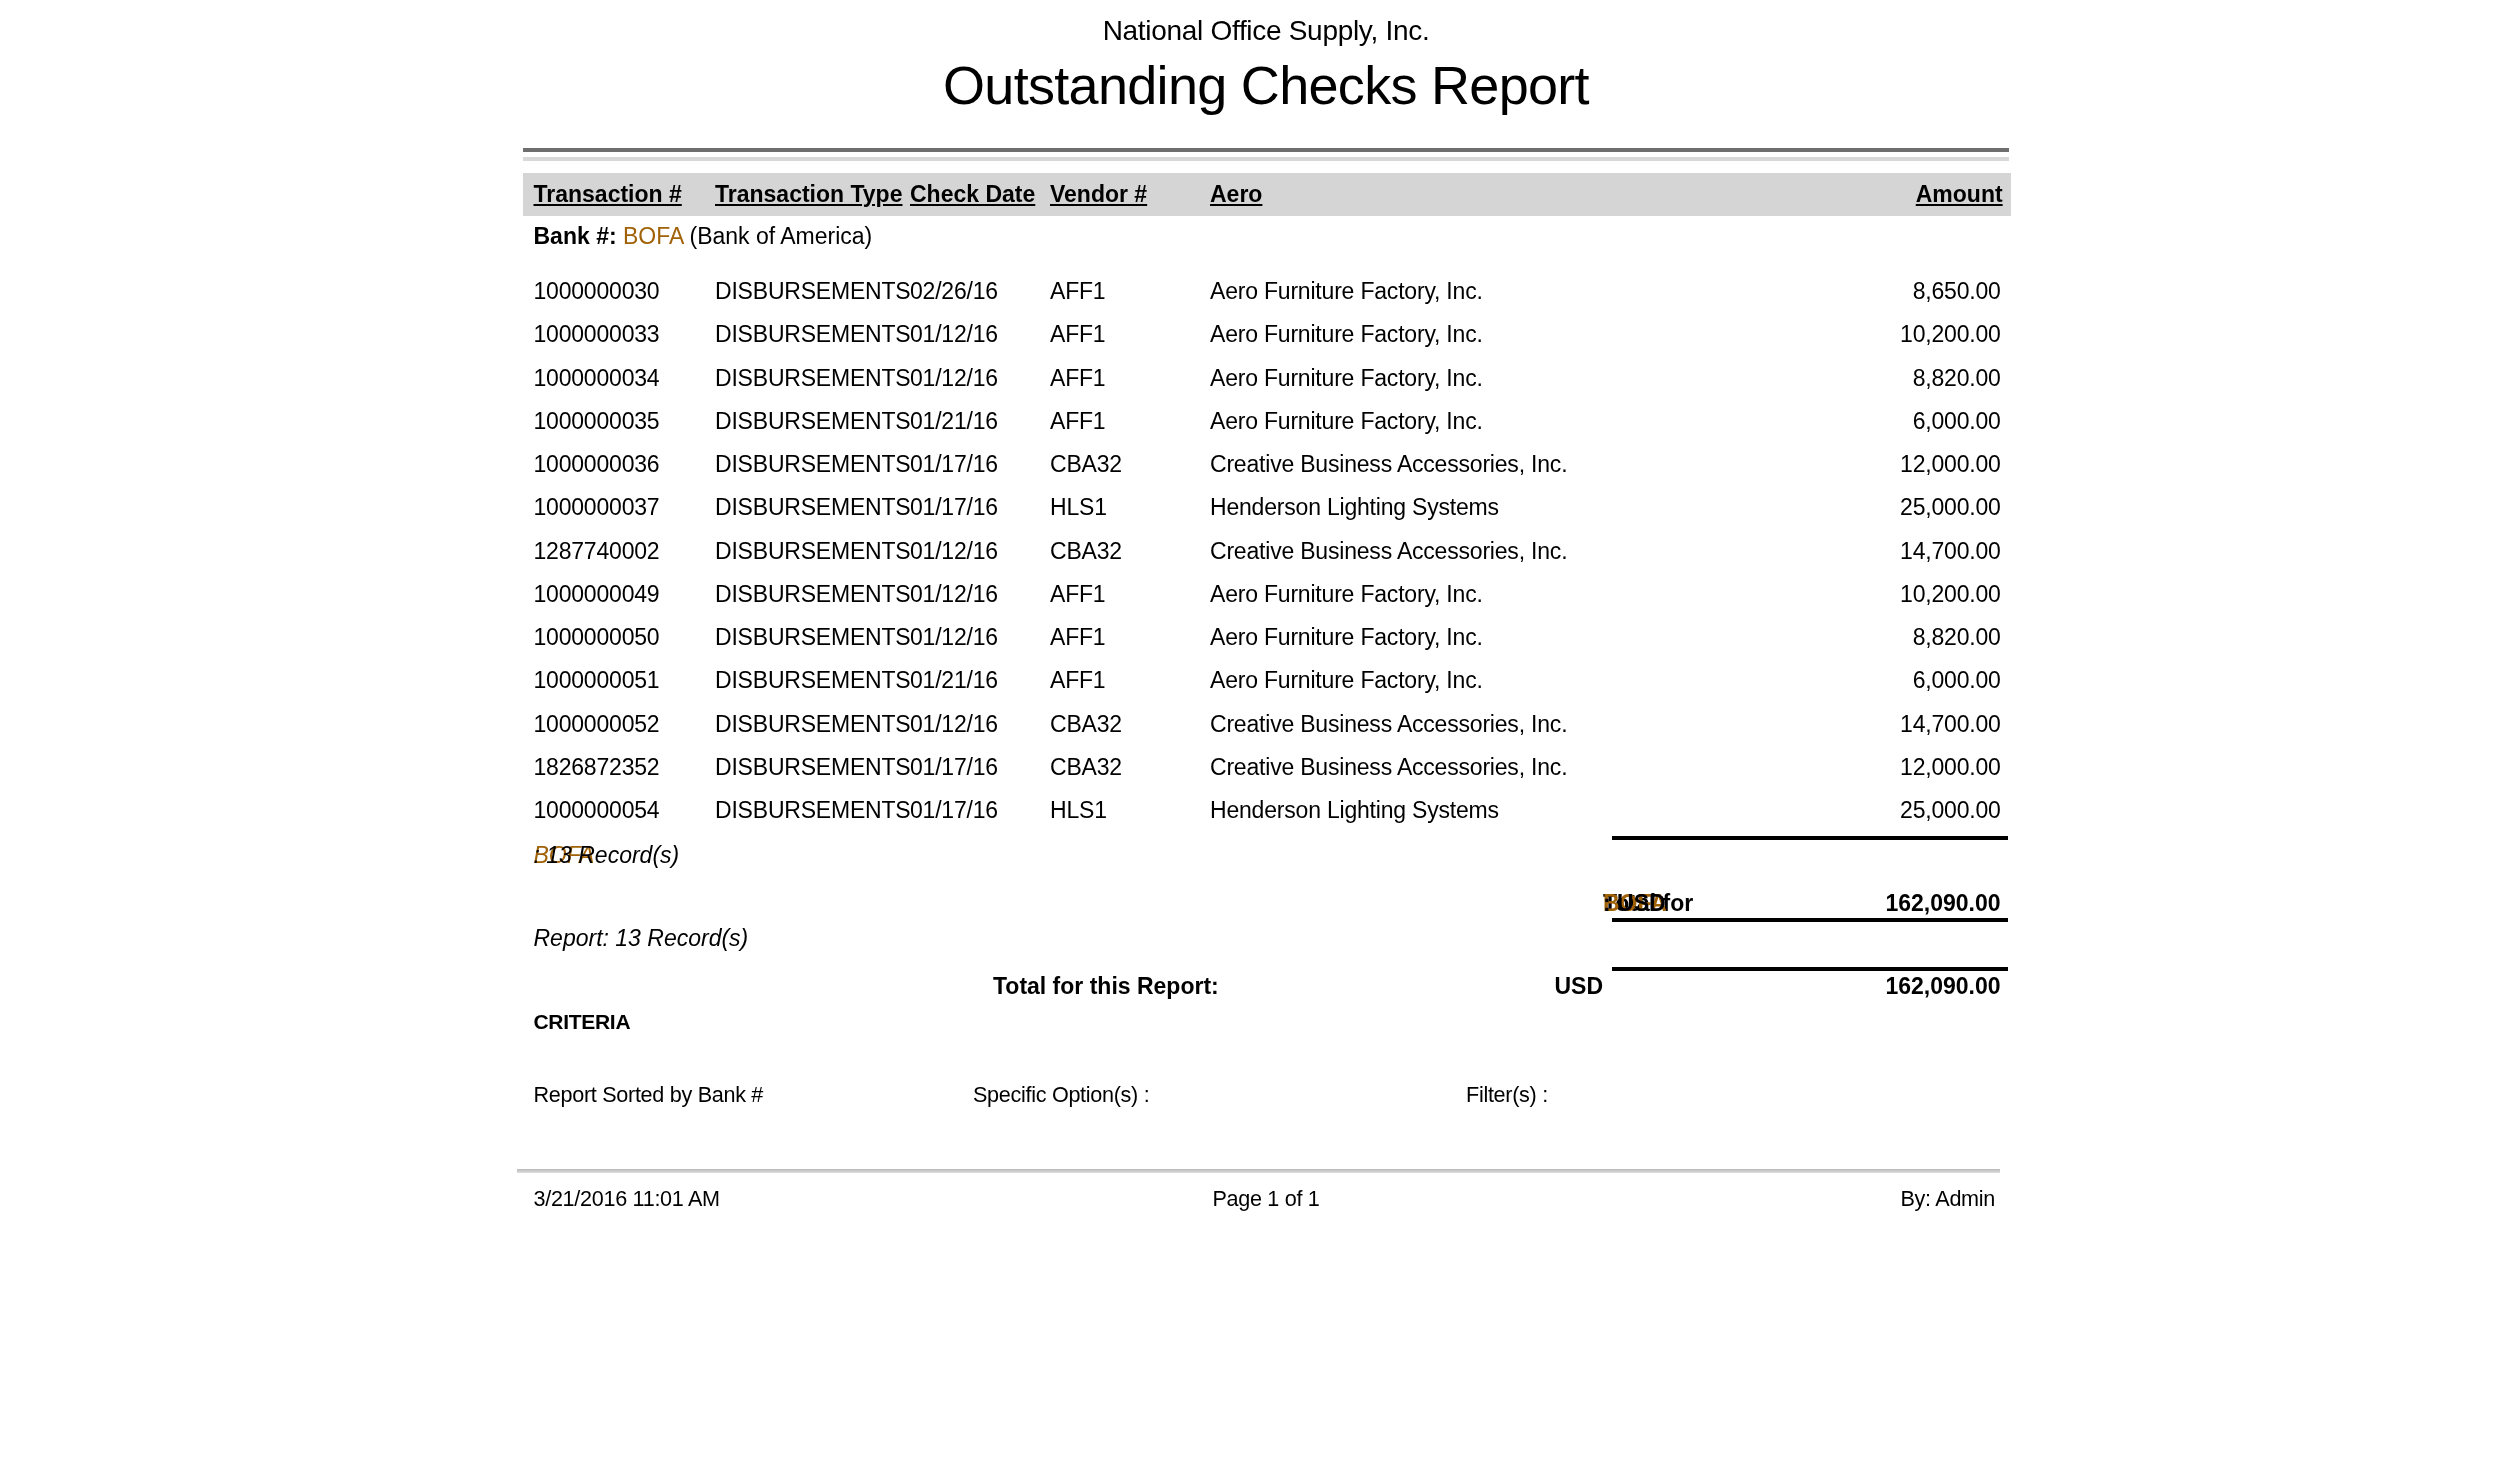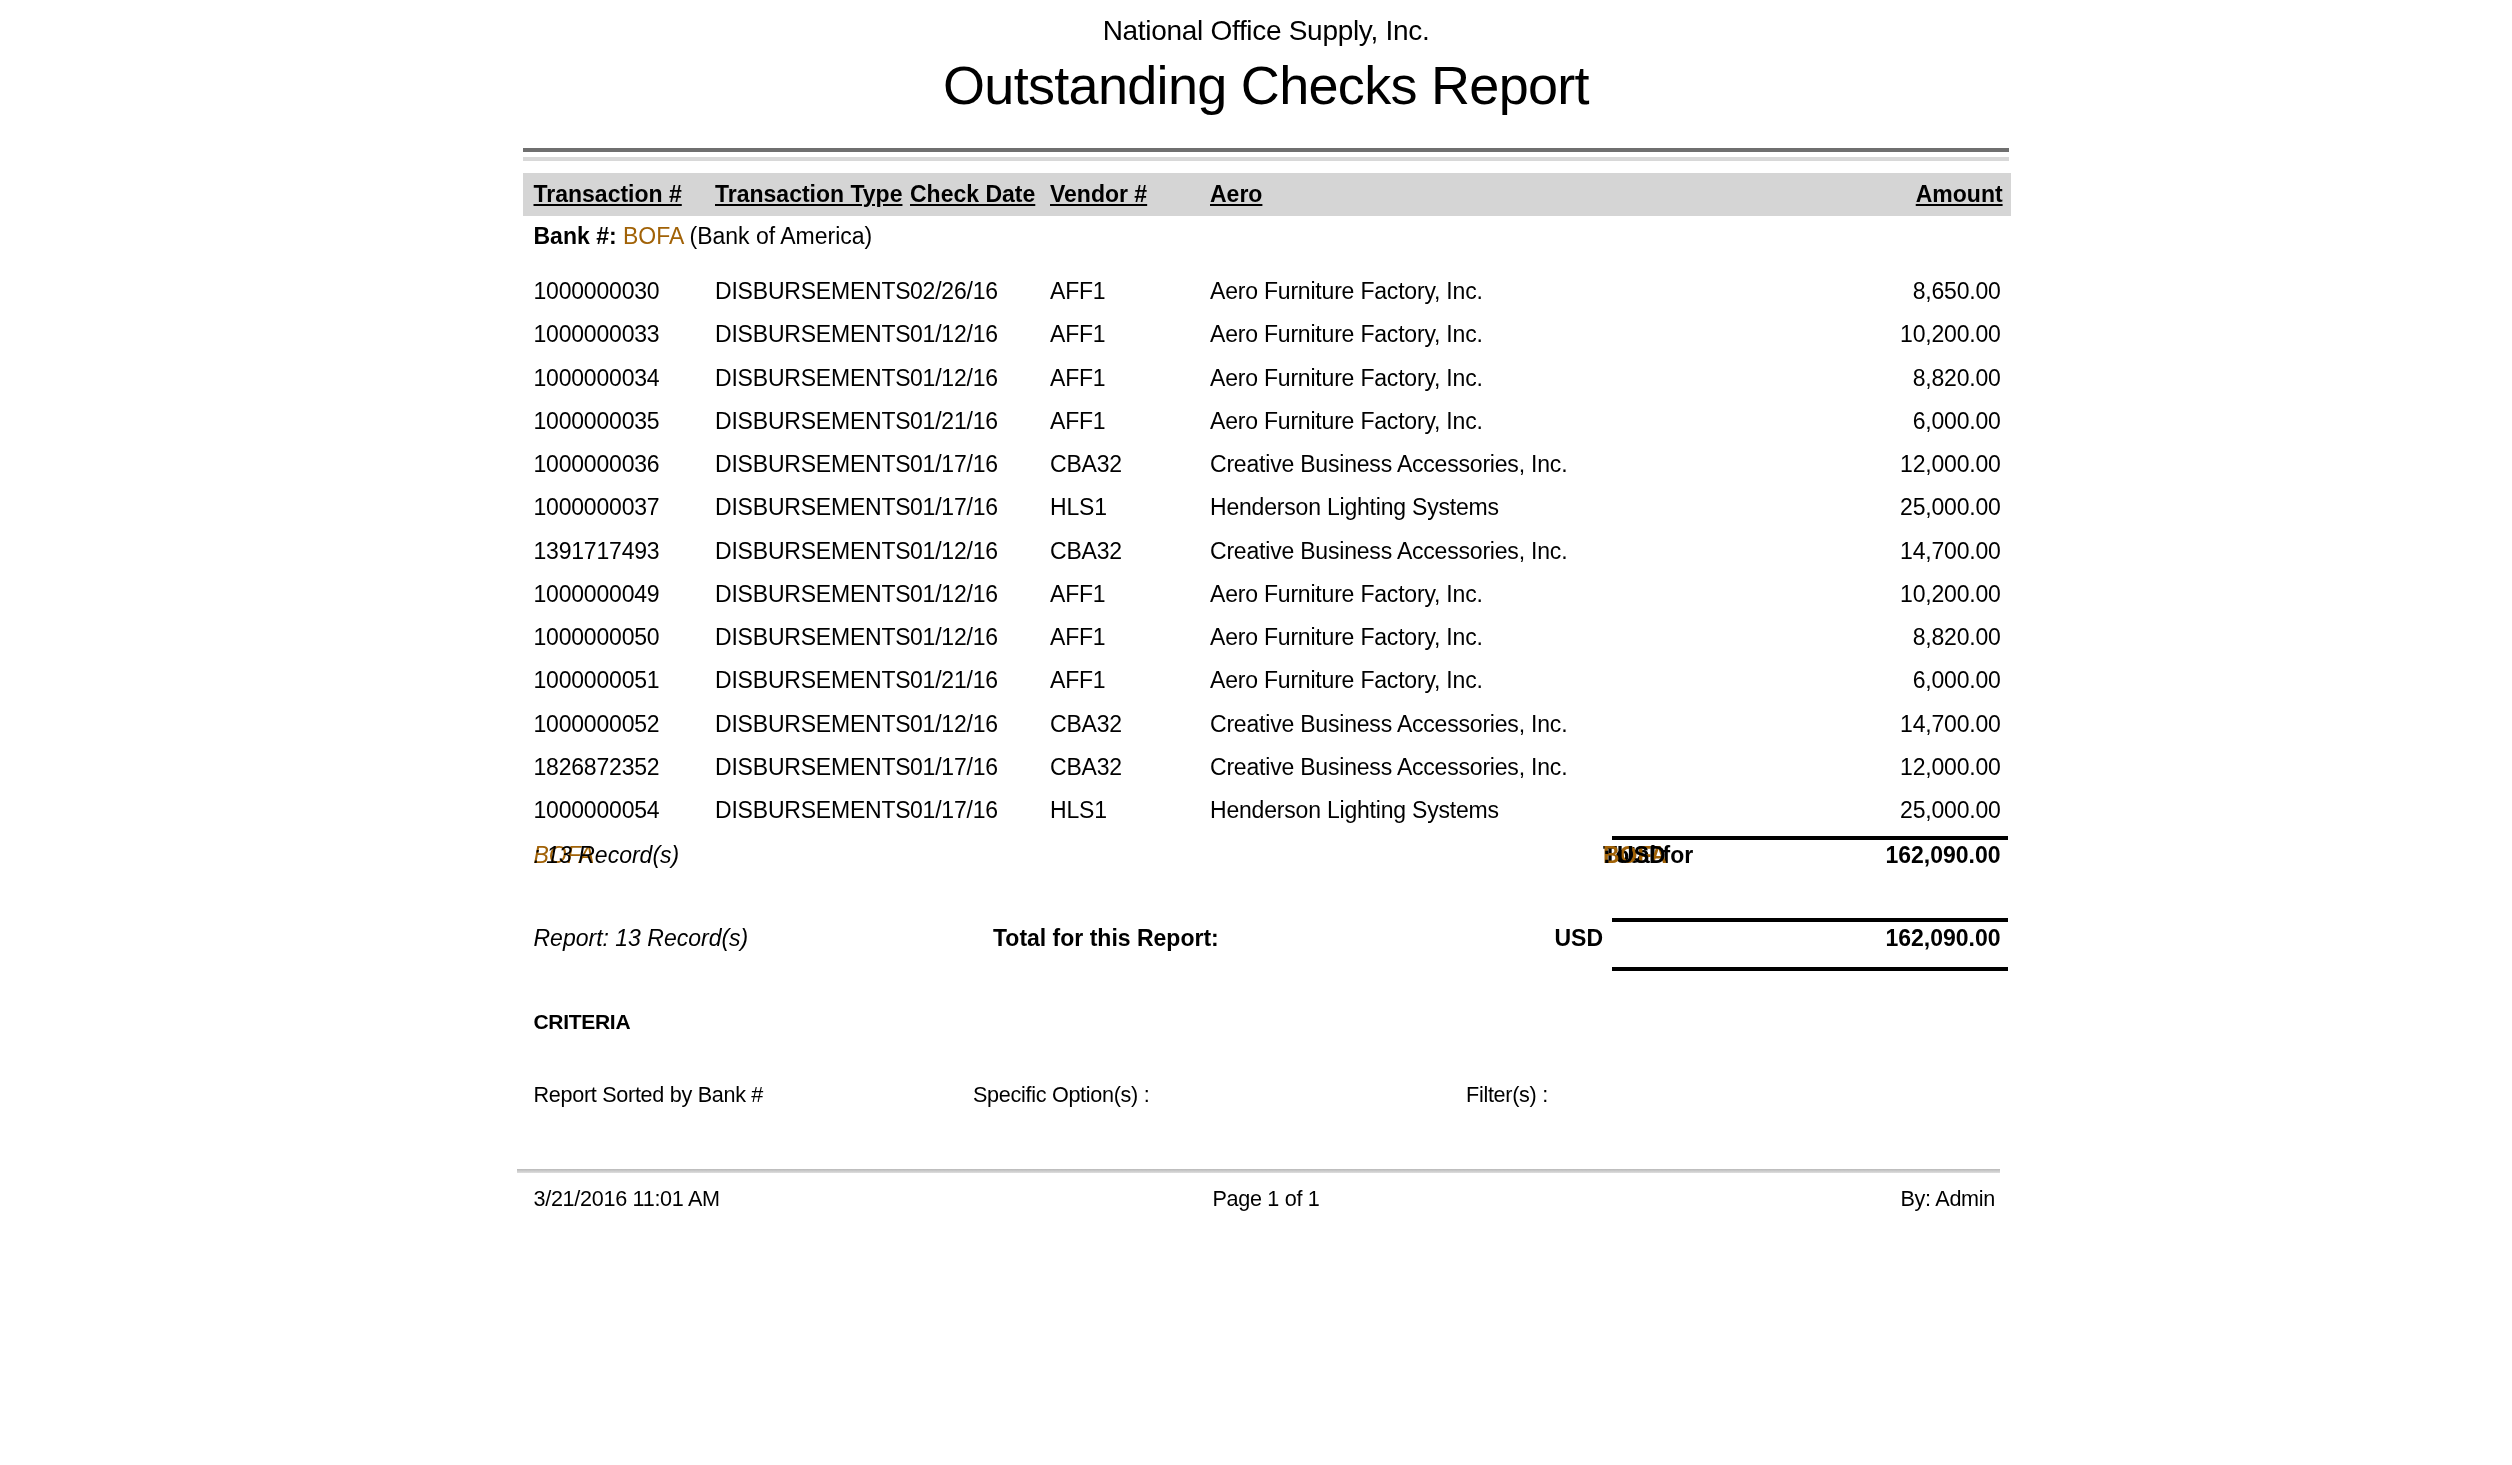--- a/index.html
+++ b/index.html
@@ -118,21 +118,21 @@
   .total-row {
     position: absolute;
     left: 0;
     width: 1486px;
     height: 36px;
     line-height: 36px;
     font-size: 23px;
   }
   .total-row span { position: absolute; white-space: nowrap; line-height: 36px; }
   .italic { font-style: italic; }
-  .bold { font-weight: bold; }
+  .bold { font-weight: bold; margin-top: 48px; }
   .criteria-heading {
     position: absolute;
     top: 1010px;
     left: 10.5px;
     font-size: 21px;
     font-weight: bold;
     letter-spacing: -0.3px;
   }
   .criteria-row {
     position: absolute;
@@ -240,21 +240,21 @@
     </div>
     <div class="row" style="top:486px">
       <span class="c1">1000000037</span>
       <span class="c2">DISBURSEMENTS</span>
       <span class="c3">01/17/16</span>
       <span class="c4">HLS1</span>
       <span class="c5">Henderson Lighting Systems</span>
       <span class="c6">25,000.00</span>
     </div>
     <div class="row" style="top:530px">
-      <span class="c1">1391717493</span>
+      <span class="c1">1287740002</span>
       <span class="c2">DISBURSEMENTS</span>
       <span class="c3">01/12/16</span>
       <span class="c4">CBA32</span>
       <span class="c5">Creative Business Accessories, Inc.</span>
       <span class="c6">14,700.00</span>
     </div>
     <div class="row" style="top:573px">
       <span class="c1">1000000049</span>
       <span class="c2">DISBURSEMENTS</span>
       <span class="c3">01/12/16</span>

